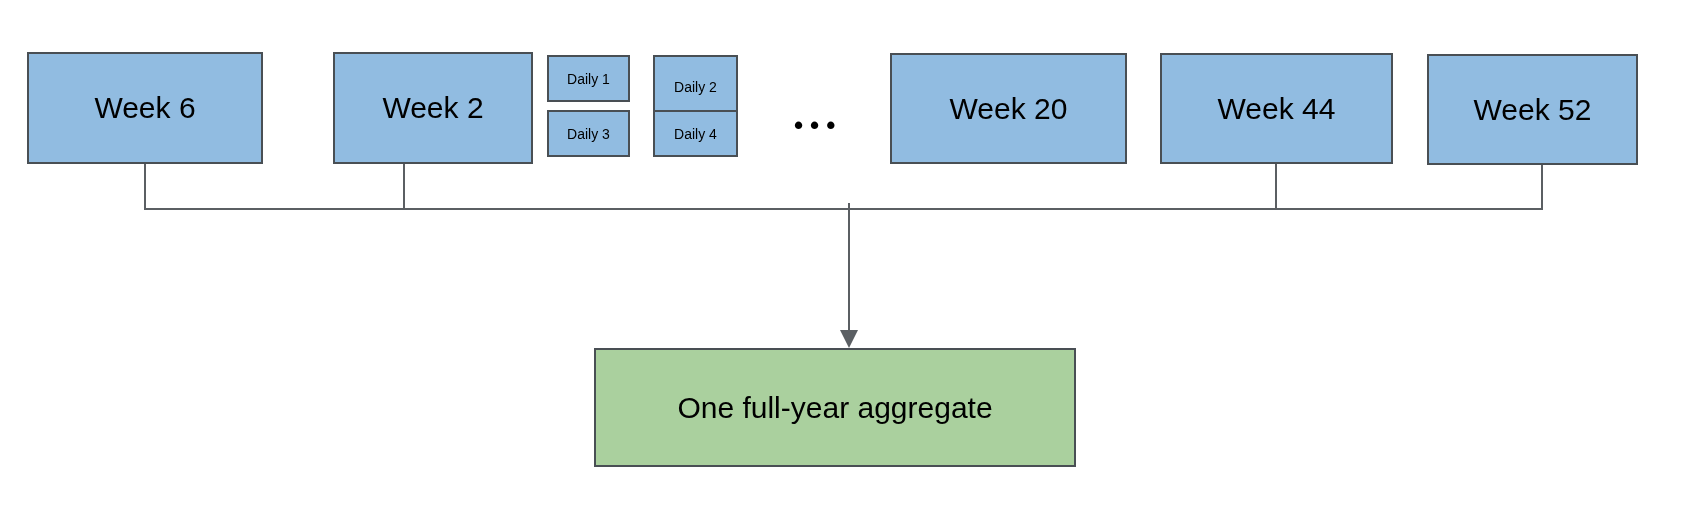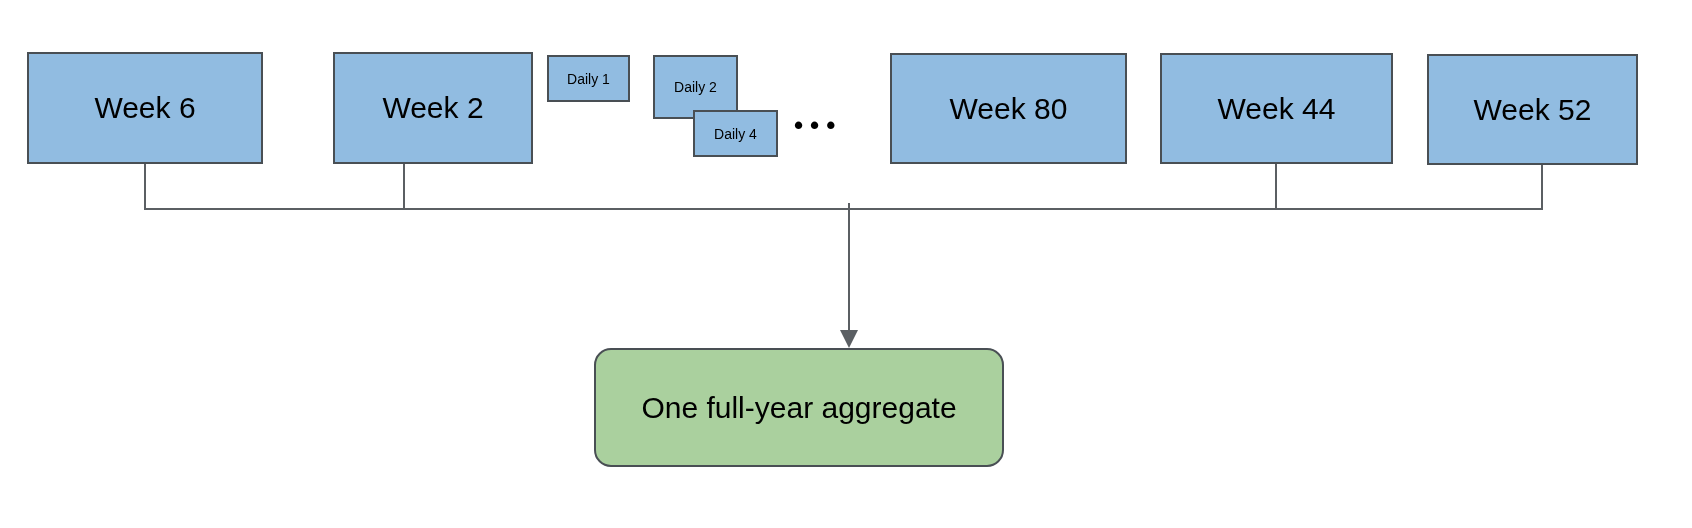--- a/index.html
+++ b/index.html
@@ -56,23 +56,23 @@
   }
   
   #week-1  { left: 27px;   top: 52px; width: 236px; height: 112px; }
   #week-2  { left: 288px;  top: 52px; width: 200px; height: 112px; margin-left: 45px; }
   #week-50 { left: 890px;  top: 53px; width: 237px; height: 111px; }
   #week-51 { left: 1160px; top: 53px; width: 233px; height: 111px; }
   #week-52 { left: 1427px; top: 54px; width: 211px; height: 111px; }
   #daily-1 { left: 547px;  top: 55px;  width: 83px; height: 47px; }
   #daily-2 { left: 653px;  top: 55px;  width: 85px; height: 64px; }
   #daily-3 { left: 547px;  top: 110px; width: 83px; height: 47px; }
-  #daily-4 { left: 653px;  top: 110px; width: 85px; height: 47px; margin-left: 40px; }
+  #daily-4 { left: 653px;  top: 110px; width: 85px; height: 47px; }
   #dots    { left: 794px;  top: 112px; }
-  #agg-box { left: 594px;  top: 348px; width: 410px; height: 119px; border-radius: 17px; }
+  #agg-box { left: 594px;  top: 348px; width: 482px; height: 119px; }
   #drop-week1  { left: 144px;  top: 164px; height: 45px; }
   #drop-week2  { left: 403px;  top: 164px; height: 45px; }
   #drop-week51 { left: 1275px; top: 164px; height: 45px; }
   #drop-week52 { left: 1541px; top: 165px; height: 44px; }
   #bus-line    { left: 144px;  top: 208px; width: 1399px; }
   #arrow-shaft { left: 848px;  top: 203px; height: 129px; }
   #arrow-head  { left: 840px;  top: 330px; }
 </style>
 </head>
 <body>
@@ -85,28 +85,31 @@
   <div class="box week" id="week-2">
     <span>Week 2</span>
   </div>
 
   <div class="box daily" id="daily-1">
     <span>Daily 1</span>
   </div>
   <div class="box daily" id="daily-2">
     <span>Daily 2</span>
   </div>
+  <div class="box daily" id="daily-3">
+    <span>Daily 3</span>
+  </div>
   <div class="box daily" id="daily-4">
     <span>Daily 4</span>
   </div>
 
   <div class="ellipsis" id="dots">•••</div>
 
   <div class="box week" id="week-50">
-    <span>Week 80</span>
+    <span>Week 20</span>
   </div>
   <div class="box week" id="week-51">
     <span>Week 44</span>
   </div>
   <div class="box week" id="week-52">
     <span>Week 52</span>
   </div>
 
   <div class="vline" id="drop-week1"></div>
   <div class="vline" id="drop-week2"></div>

